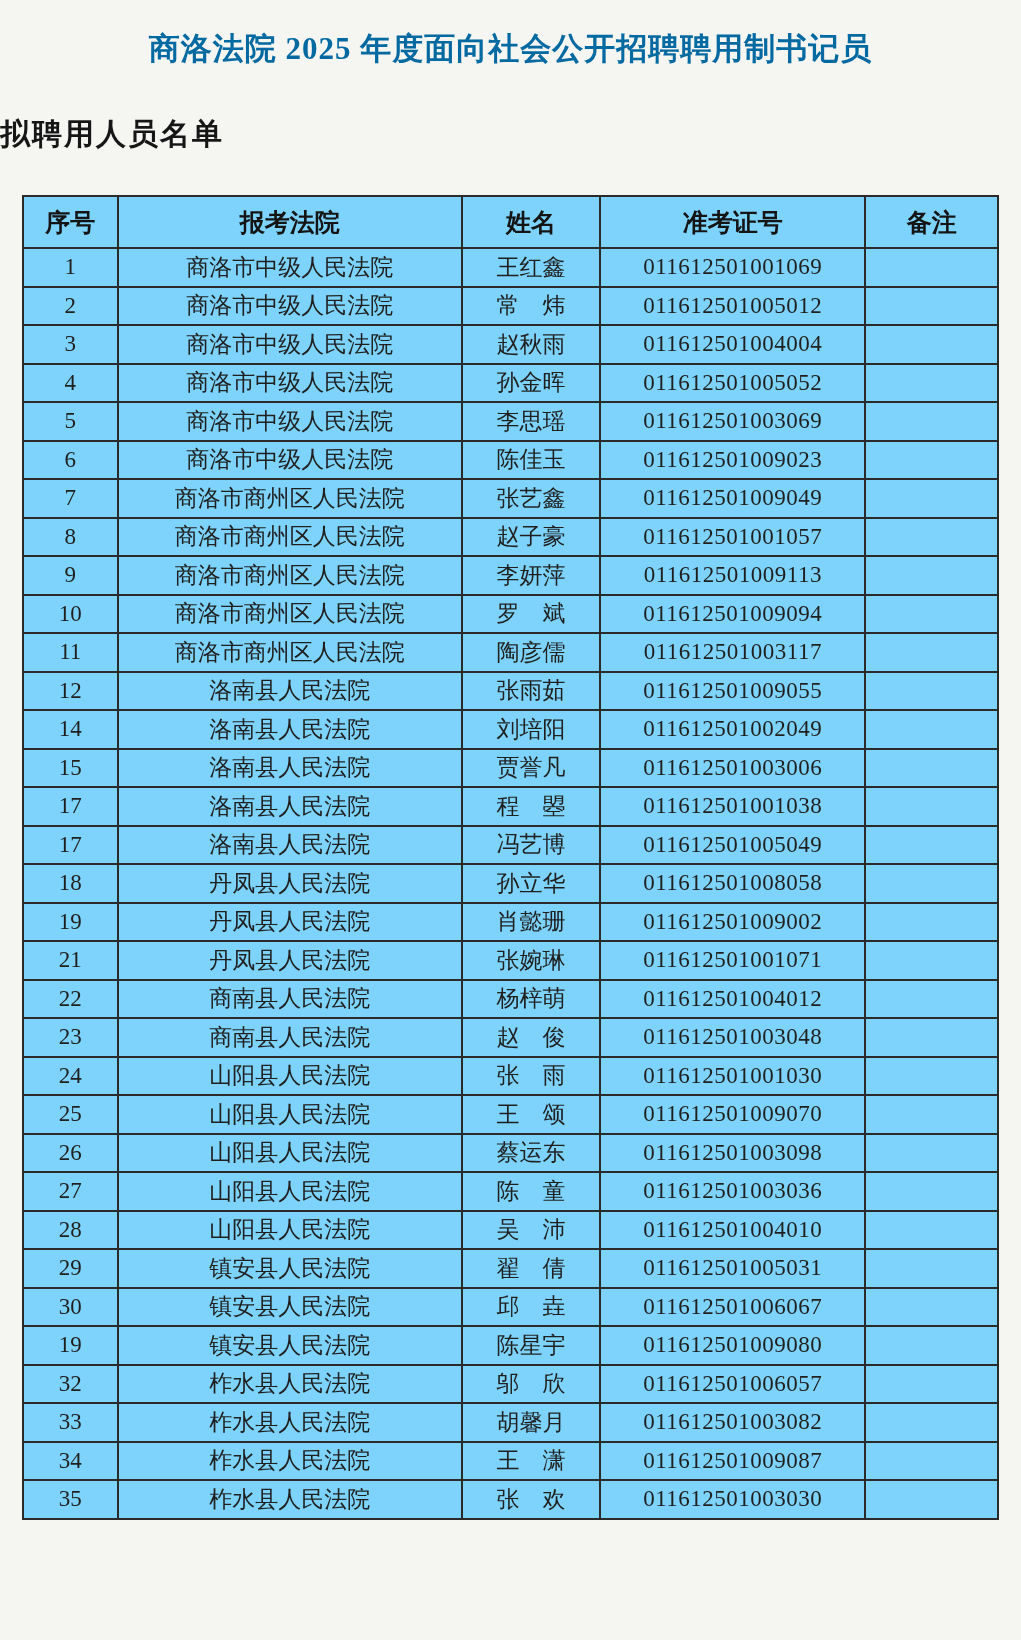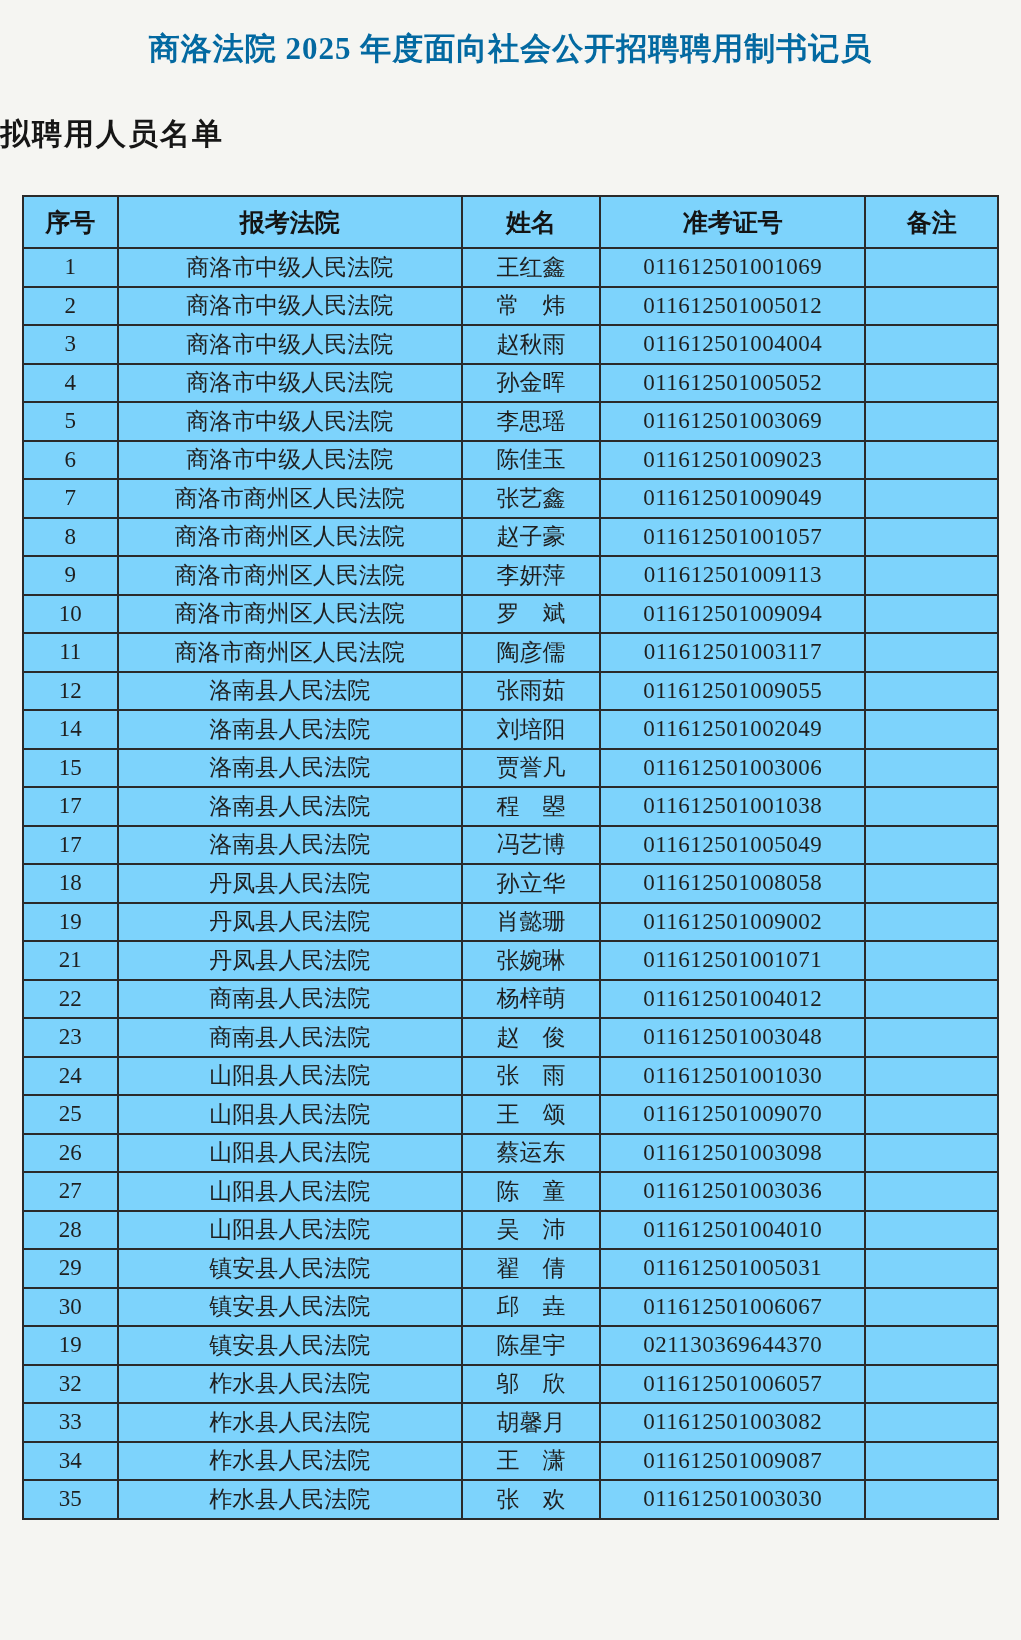--- a/index.html
+++ b/index.html
@@ -291,21 +291,21 @@
         <td class="cell-seq">30</td>
         <td class="cell-court">镇安县人民法院</td>
         <td class="cell-name">邱　垚</td>
         <td class="cell-exam">011612501006067</td>
         <td class="cell-remark"></td>
       </tr>
         <tr>
         <td class="cell-seq">19</td>
         <td class="cell-court">镇安县人民法院</td>
         <td class="cell-name">陈星宇</td>
-        <td class="cell-exam">021130369644370</td>
+        <td class="cell-exam">011612501009080</td>
         <td class="cell-remark"></td>
       </tr>
         <tr>
         <td class="cell-seq">32</td>
         <td class="cell-court">柞水县人民法院</td>
         <td class="cell-name">邬　欣</td>
         <td class="cell-exam">011612501006057</td>
         <td class="cell-remark"></td>
       </tr>
         <tr>

